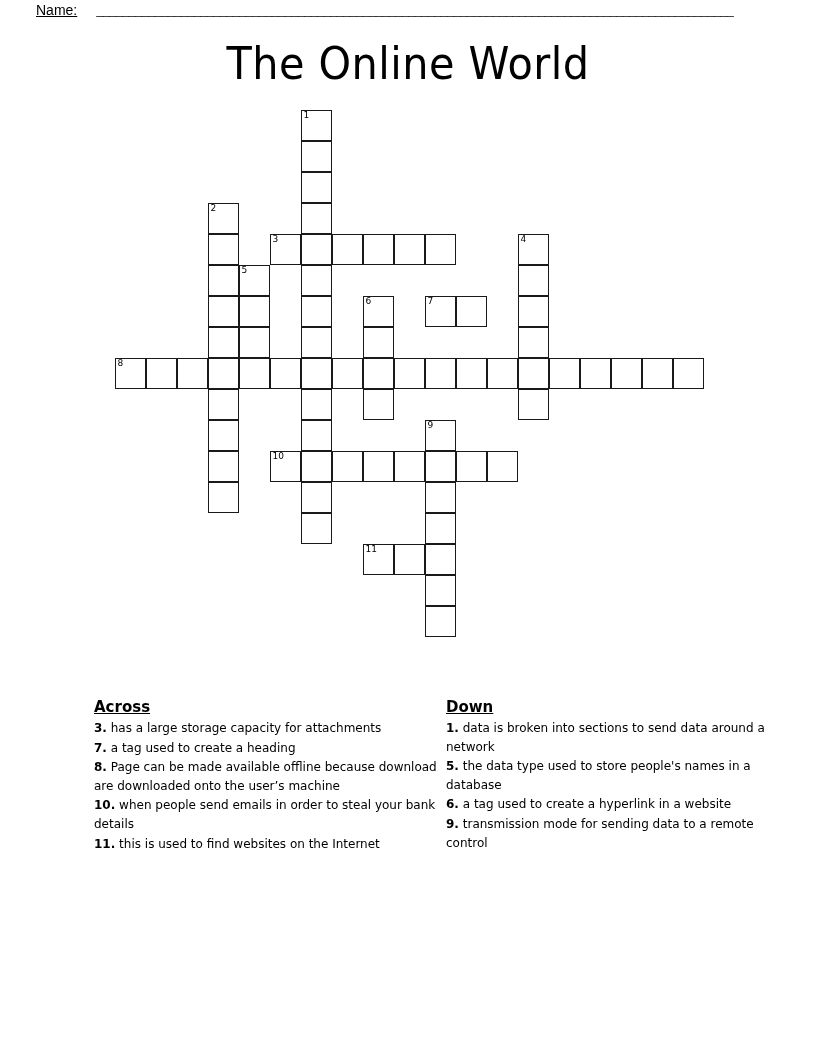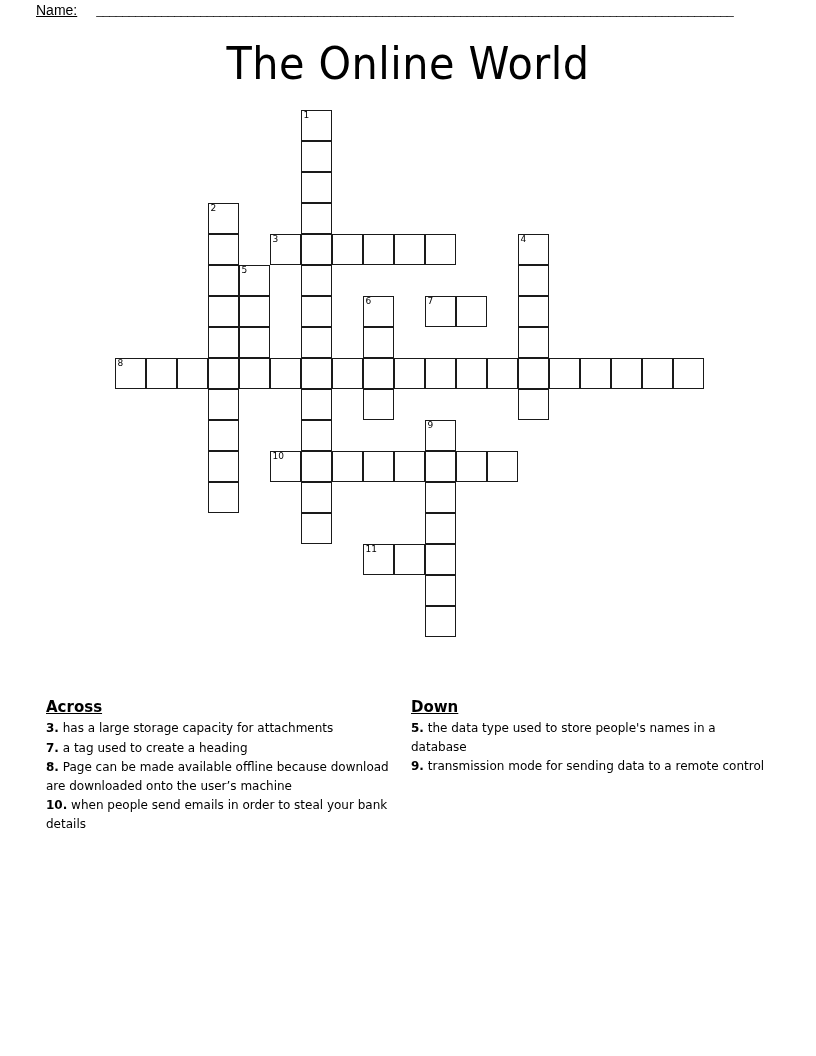--- a/index.html
+++ b/index.html
@@ -87,20 +87,21 @@
   }
 
   
   .clues {
     position: absolute;
     left: 0;
     top: 697px;
     width: 796px;
     display: flex;
     gap: 0px;
+    padding-left: 48px;
   }
   .clue-col {
     width: 363px;
   }
   .clue-col.across { margin-left: 46px; }
   .clue-col.down   { margin-left: 2px; }
   .clue-heading {
     font-family: "DejaVu Sans", sans-serif;
     font-size: 15px;
     font-weight: 700;
@@ -230,24 +231,27 @@
     </div>
 
   <div class="clues">
     <div class="clue-col across">
       <div class="clue-heading">Across</div>
       <div id="across-list">
           <div class="clue"><b>3.</b><span> has a large storage capacity for attachments</span></div>
           <div class="clue"><b>7.</b><span> a tag used to create a heading</span></div>
           <div class="clue"><b>8.</b><span> Page can be made available offline because download are downloaded onto the user’s machine</span></div>
           <div class="clue"><b>10.</b><span> when people send emails in order to steal your bank details</span></div>
+          <div class="clue"><b>11.</b><span> this is used to find websites on the Internet</span></div>
         </div>
     </div>
     <div class="clue-col down">
       <div class="clue-heading">Down</div>
       <div id="down-list">
+          <div class="clue"><b>1.</b><span> data is broken into sections to send data around a network</span></div>
           <div class="clue"><b>5.</b><span> the data type used to store people's names in a database</span></div>
+          <div class="clue"><b>6.</b><span> a tag used to create a hyperlink in a website</span></div>
           <div class="clue"><b>9.</b><span> transmission mode for sending data to a remote control</span></div>
         </div>
     </div>
   </div>
 
 </div>
 
 </body></html>

